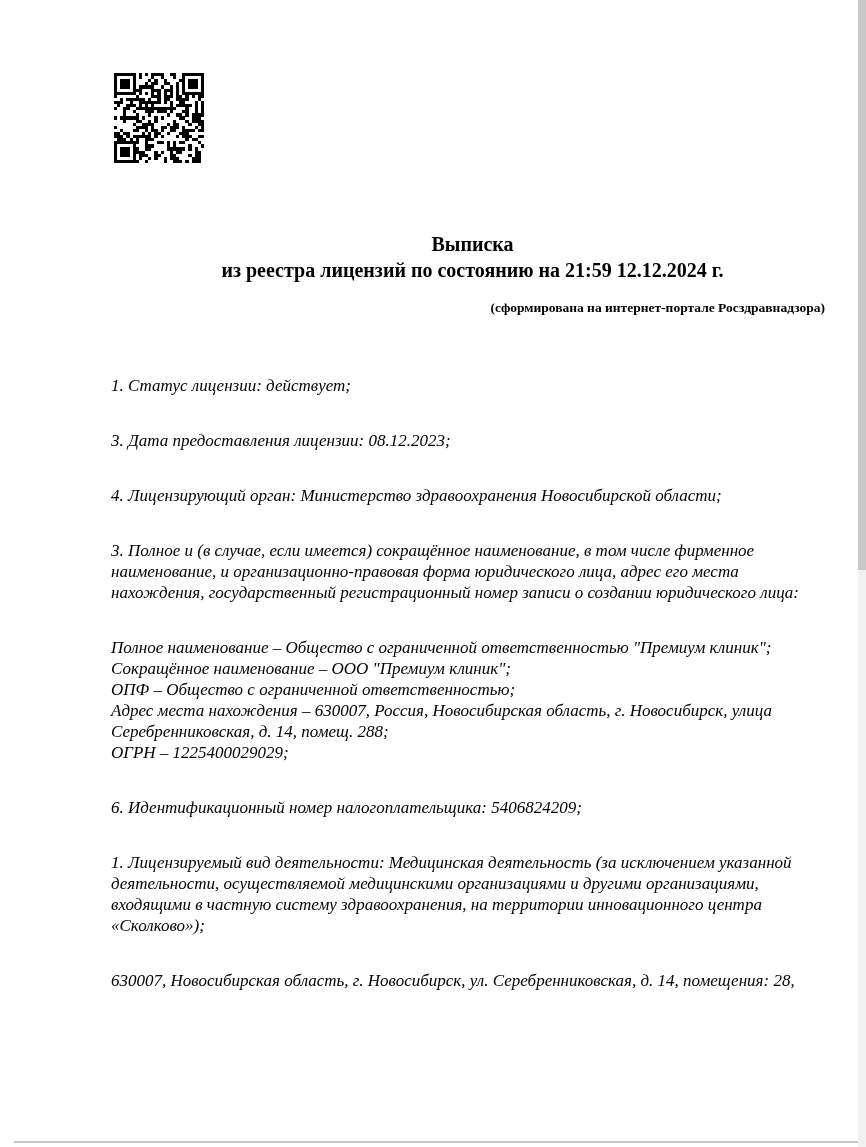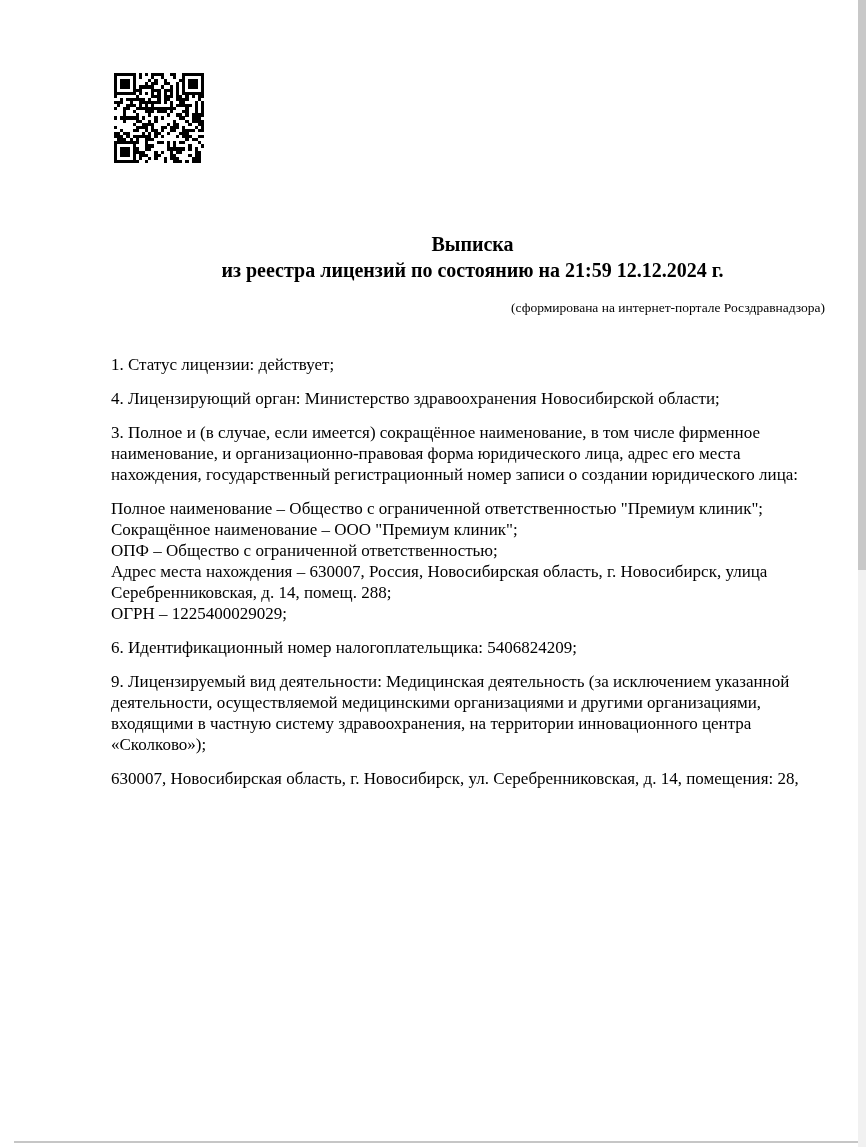--- a/index.html
+++ b/index.html
@@ -31,28 +31,30 @@
   .title-block{
     position:absolute;left:97px;top:231px;width:723px;
     text-align:center;
     font-weight:bold;
     font-size:20px;line-height:26px;
   }
   .gen-note{
     position:absolute;top:299px;right:47px;
     font-size:13.5px;line-height:18px;
     text-align:right;
+    font-weight:bold;
   }
   .doc-body{
     position:absolute;left:97px;top:341px;width:705px;
     font-size:17px;line-height:21px;
   }
   .doc-body p{
-    margin:13px 0;
+    margin:34px 0;
     white-space:pre-line;
+    font-style:italic;
   }
   .scrollbar-track{
     position:absolute;right:0;top:0;
     width:8px;height:1147px;
     background:var(--sb-track);
   }
   .scrollbar-thumb{
     position:absolute;left:0;top:0;
     width:8px;height:570px;
     background:var(--sb-thumb);
@@ -494,29 +496,30 @@
 
   <div class="title-block">
     <div>Выписка</div>
     <div>из реестра лицензий по состоянию на 21:59 12.12.2024 г.</div>
   </div>
 
   <div class="gen-note">(сформирована на интернет-портале Росздравнадзора)</div>
 
   <div class="doc-body">
     <p>1. Статус лицензии: действует;</p>
+    <p>3. Дата предоставления лицензии: 08.12.2023;</p>
     <p>4. Лицензирующий орган: Министерство здравоохранения Новосибирской области;</p>
     <p>3. Полное и (в случае, если имеется) сокращённое наименование, в том числе фирменное наименование, и организационно-правовая форма юридического лица, адрес его места нахождения, государственный регистрационный номер записи о создании юридического лица:</p>
     <p>Полное наименование – Общество с ограниченной ответственностью "Премиум клиник";
 Сокращённое наименование – ООО "Премиум клиник";
 ОПФ – Общество с ограниченной ответственностью;
 Адрес места нахождения – 630007, Россия, Новосибирская область, г. Новосибирск, улица Серебренниковская, д. 14, помещ. 288;
 ОГРН – 1225400029029;</p>
     <p>6. Идентификационный номер налогоплательщика: 5406824209;</p>
-    <p>9. Лицензируемый вид деятельности: Медицинская деятельность (за исключением указанной деятельности, осуществляемой медицинскими организациями и другими организациями, входящими в частную систему здравоохранения, на территории инновационного центра «Сколково»);</p>
+    <p>1. Лицензируемый вид деятельности: Медицинская деятельность (за исключением указанной деятельности, осуществляемой медицинскими организациями и другими организациями, входящими в частную систему здравоохранения, на территории инновационного центра «Сколково»);</p>
     <p>630007, Новосибирская область, г. Новосибирск, ул. Серебренниковская, д. 14, помещения: 28,</p>
   </div>
 
 </div>
 
 <div class="scrollbar-track">
   <div class="scrollbar-thumb"></div>
 </div>
 
 </body></html>

